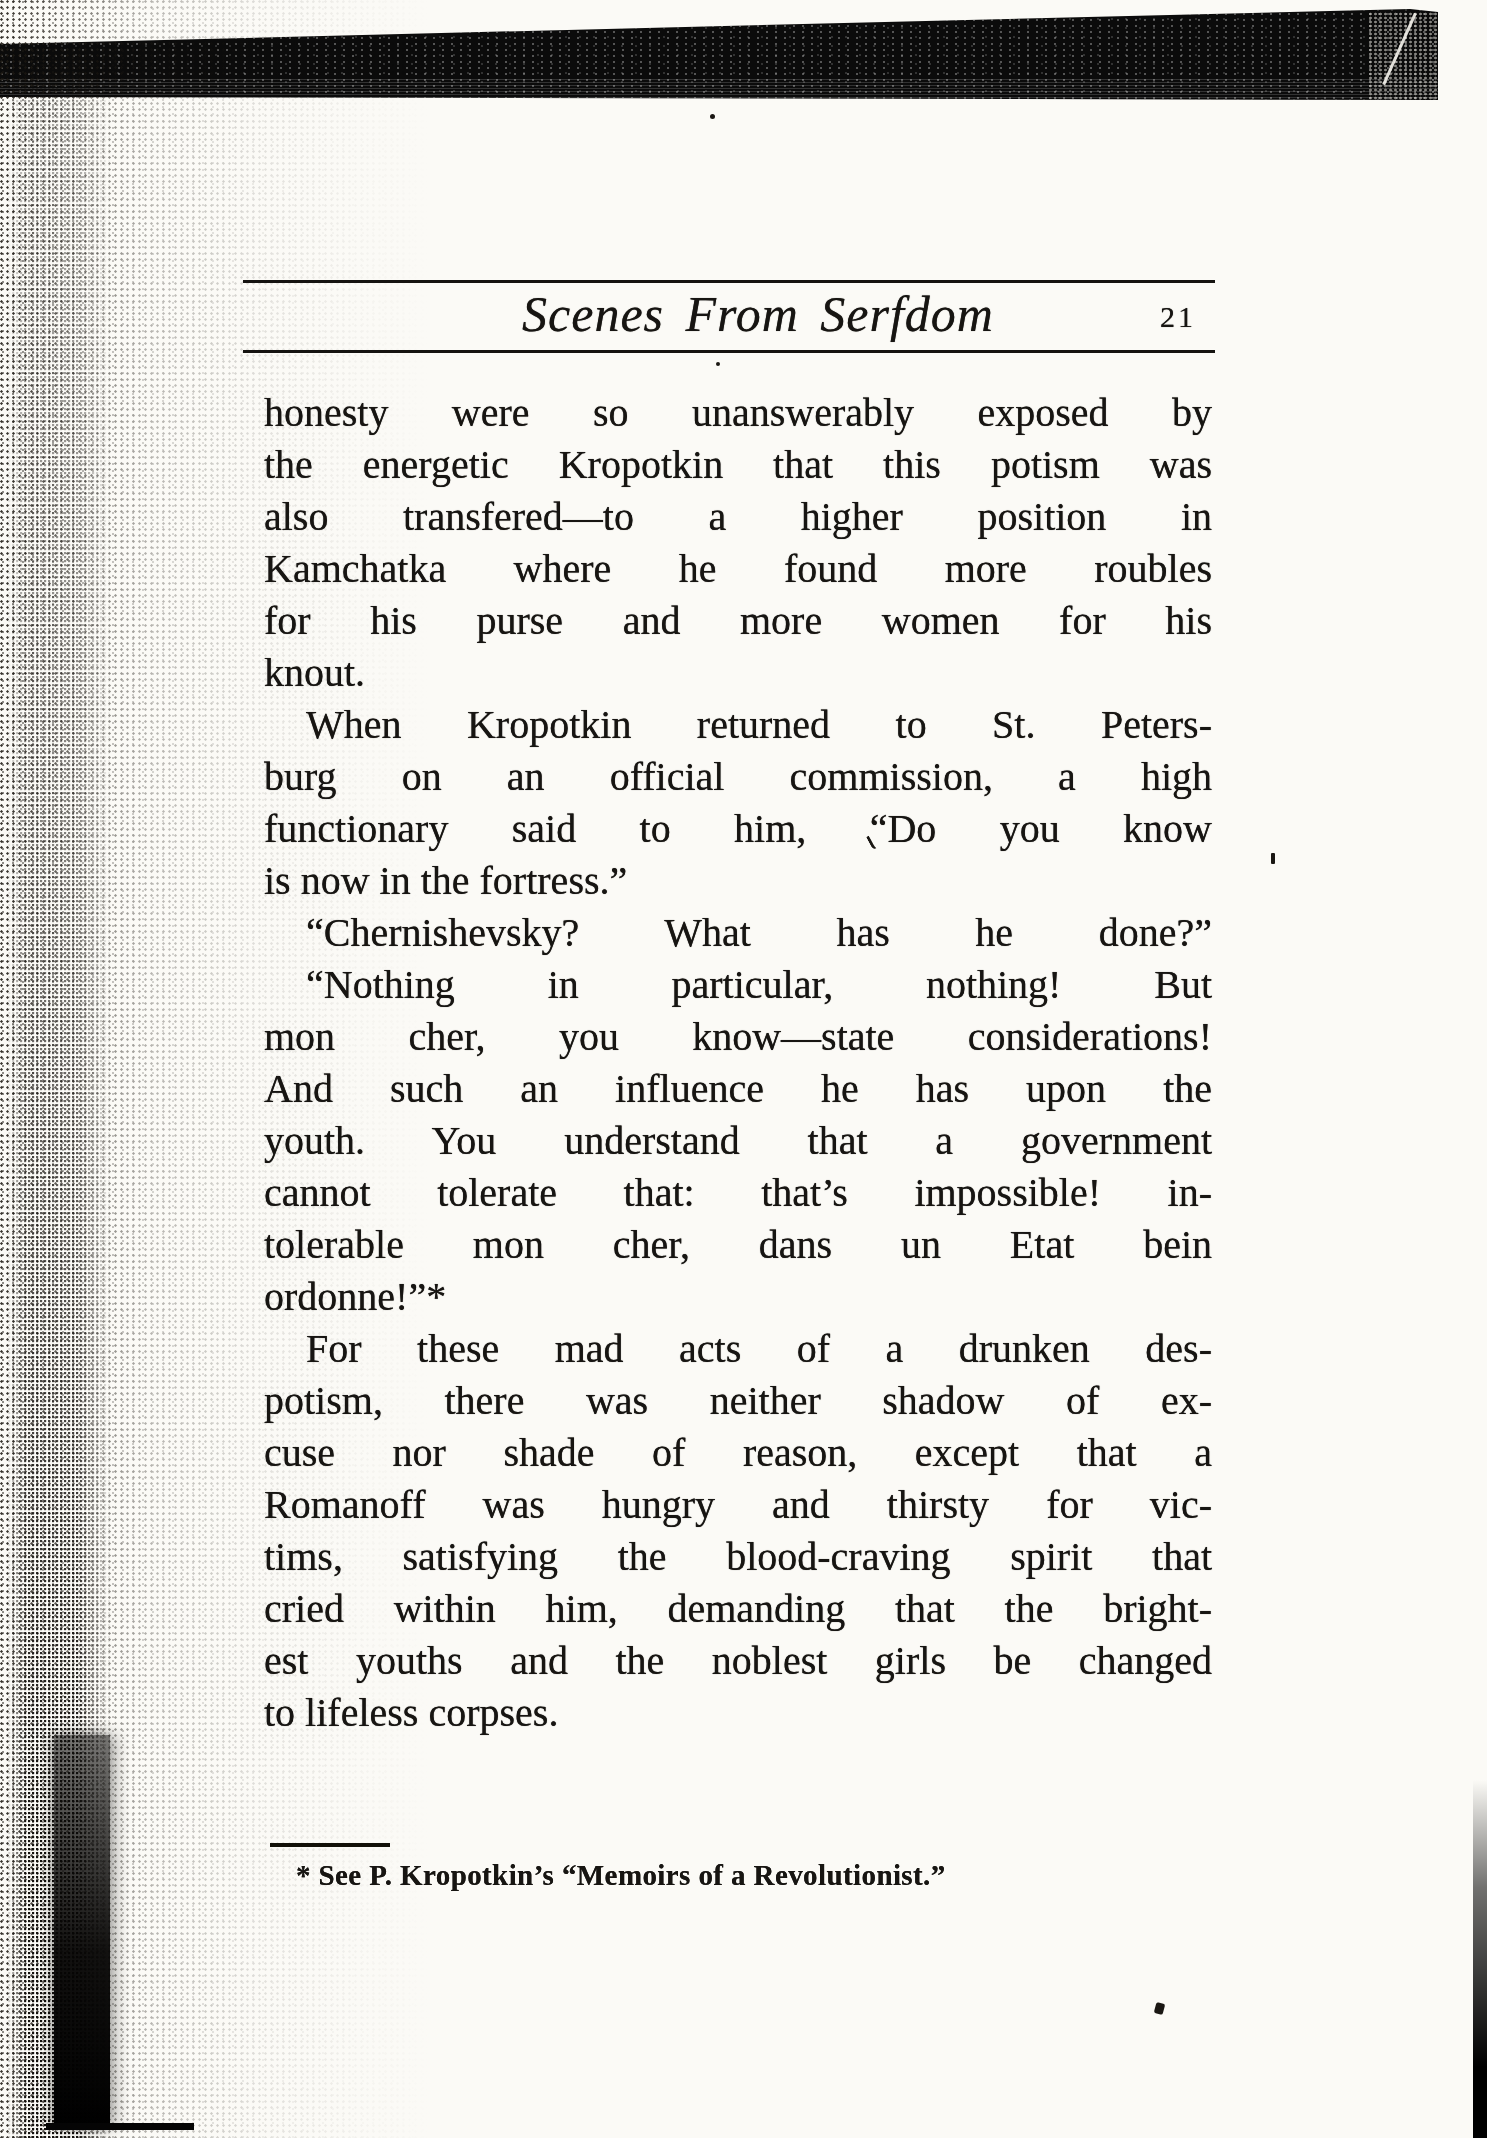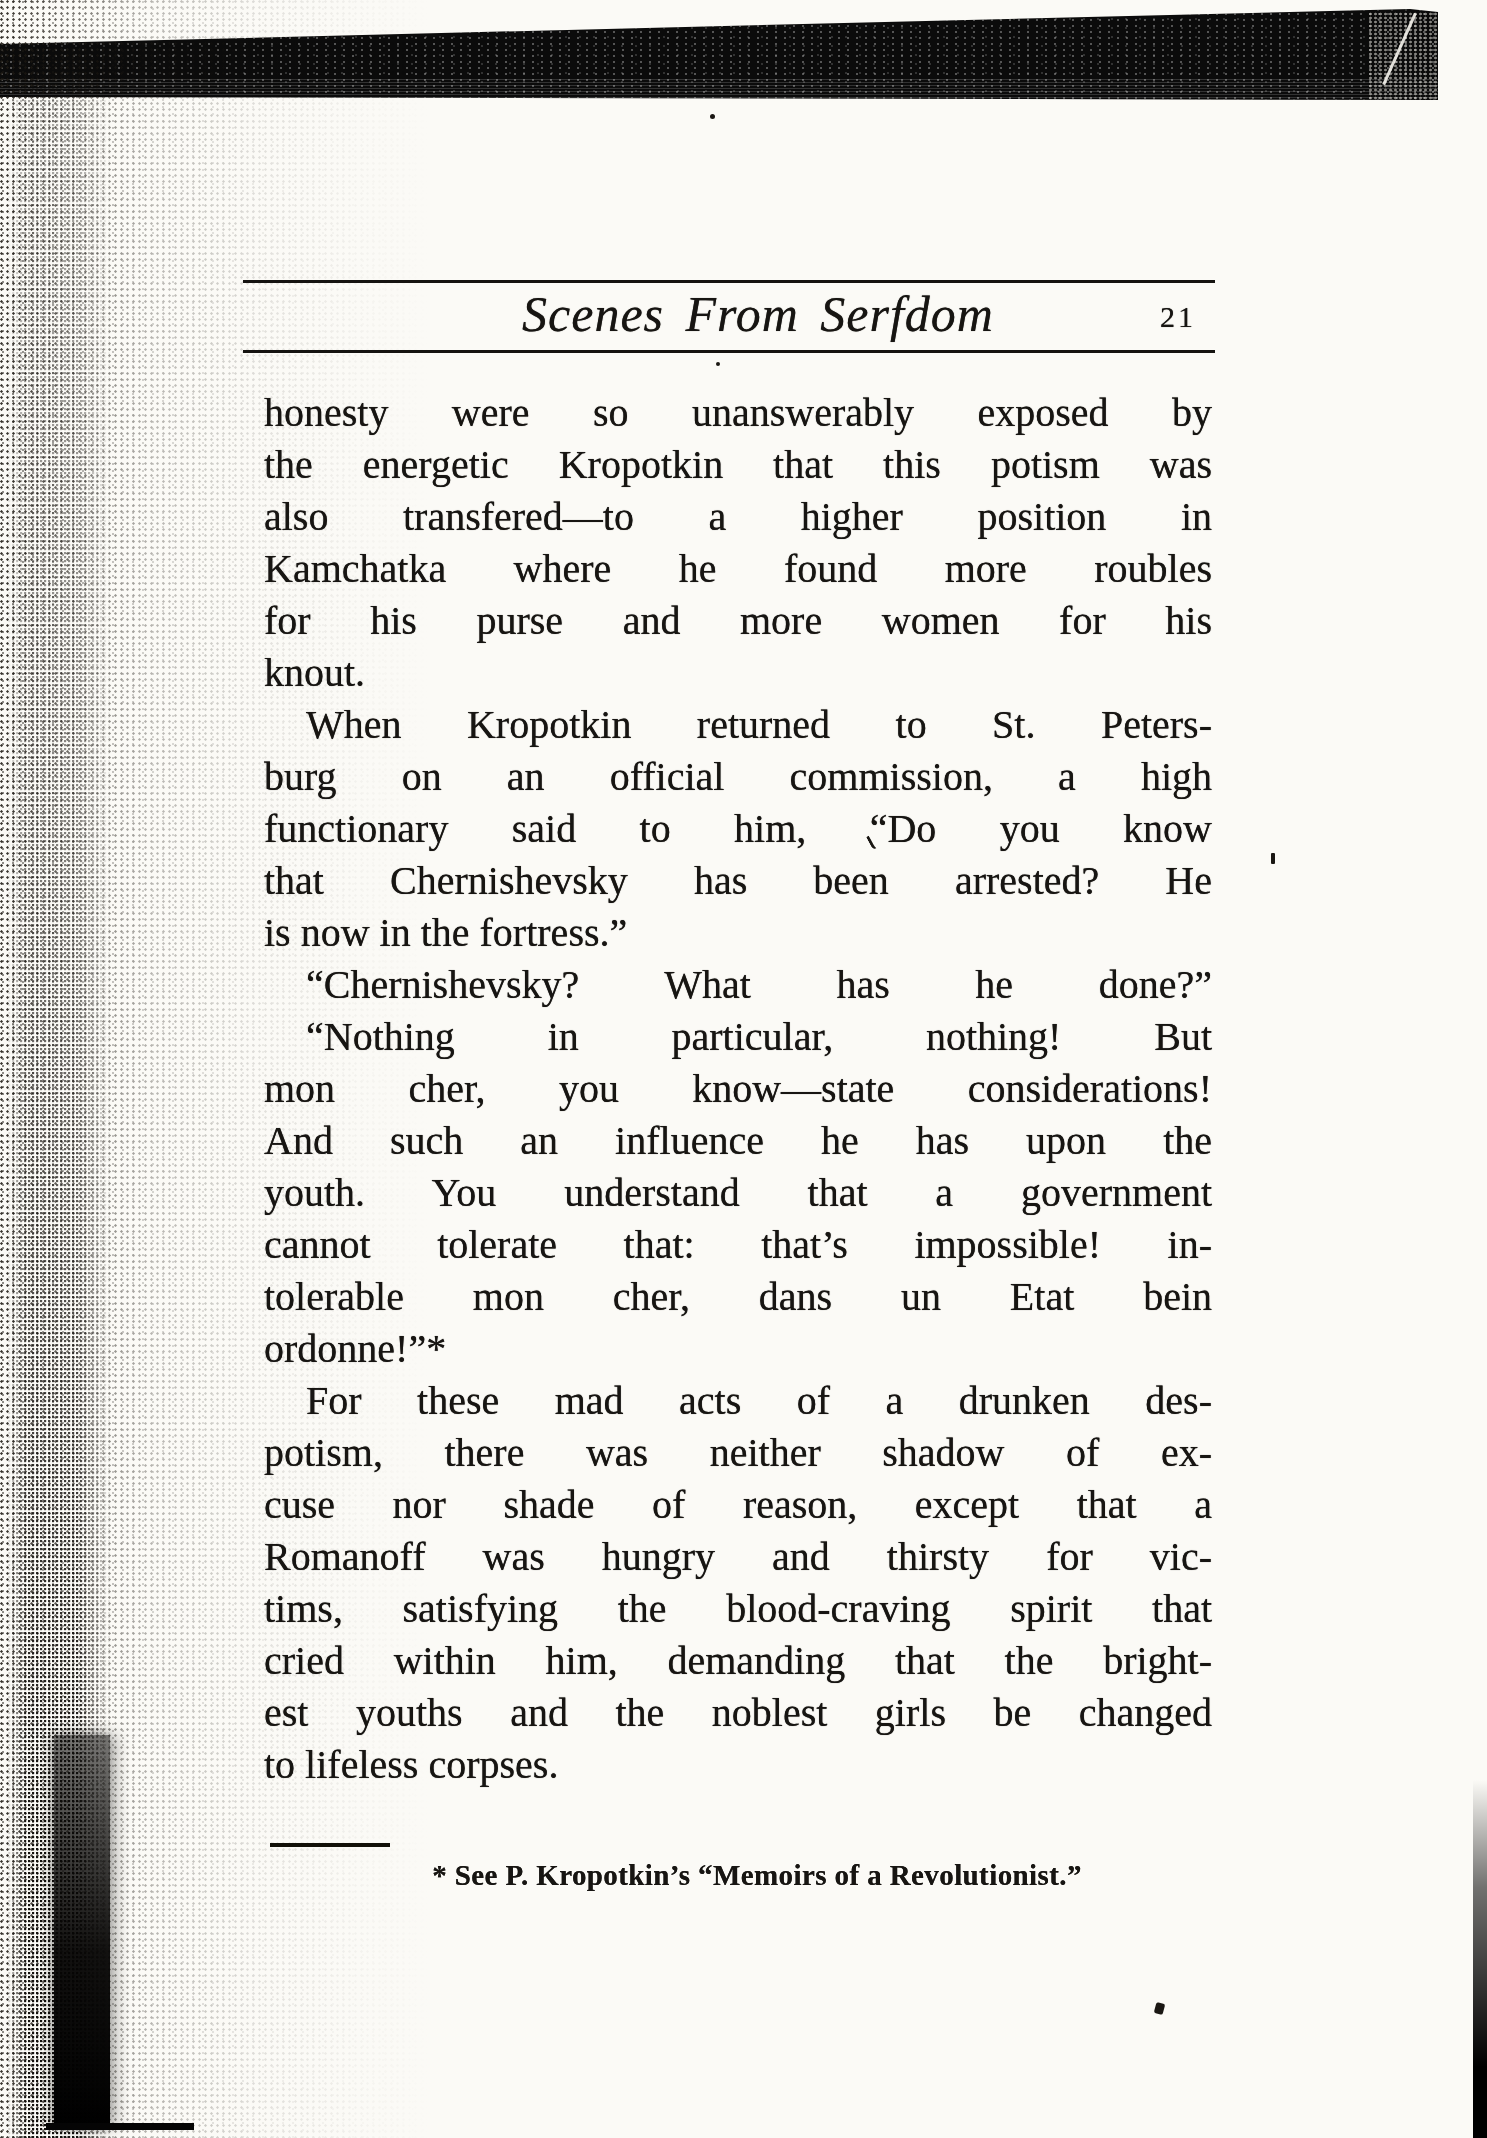--- a/index.html
+++ b/index.html
@@ -117,21 +117,20 @@
   .line.ind{text-indent:42px;}
   .it{}
 
   
   .footnote-rule{position:absolute;left:270px;top:1843px;width:120px;height:4px;background:#121008;}
   .footnote{
     position:absolute;left:270px;top:1856px;width:948px;
     font-size:29px;line-height:38px;font-weight:bold;
     letter-spacing:.4px;text-indent:26px;
     text-shadow:0 0 .6px rgba(12,10,8,.85);
-    text-align:center;
   }
 </style>
 </head>
 <body>
 
 <div class="page">
 
   <div class="top-band">
     <div class="band-lines"></div>
   </div>
@@ -158,21 +157,20 @@
   <div class="body-text">
       <div class="line j"><span>honesty were so unanswerably exposed by</span></div>
       <div class="line j"><span>the energetic Kropotkin that this potism was</span></div>
       <div class="line j"><span>also transfered—to a higher position in</span></div>
       <div class="line j"><span>Kamchatka where he found more roubles</span></div>
       <div class="line j"><span>for his purse and more women for his</span></div>
       <div class="line"><span>knout.</span></div>
       <div class="line j ind"><span>When Kropotkin returned to St. Peters-</span></div>
       <div class="line j"><span>burg on an official commission, a high</span></div>
       <div class="line j"><span>functionary said to him, “Do you know</span></div>
-      <div class="line j"><span>that Chernishevsky has been arrested? He</span></div>
       <div class="line"><span>is now in the fortress.”</span></div>
       <div class="line j ind"><span>“Chernishevsky? What has he done?”</span></div>
       <div class="line j ind"><span>“Nothing in particular, nothing! But</span></div>
       <div class="line j"><span class="it">mon cher,</span><span> you know—state considerations!</span></div>
       <div class="line j"><span>And such an influence he has upon the</span></div>
       <div class="line j"><span>youth. You understand that a government</span></div>
       <div class="line j"><span>cannot tolerate that: that’s impossible! in-</span></div>
       <div class="line j"><span>tolerable </span><span class="it">mon cher, dans un Etat bein</span></div>
       <div class="line"><span class="it">ordonne!</span><span>”*</span></div>
       <div class="line j ind"><span>For these mad acts of a drunken des-</span></div>

